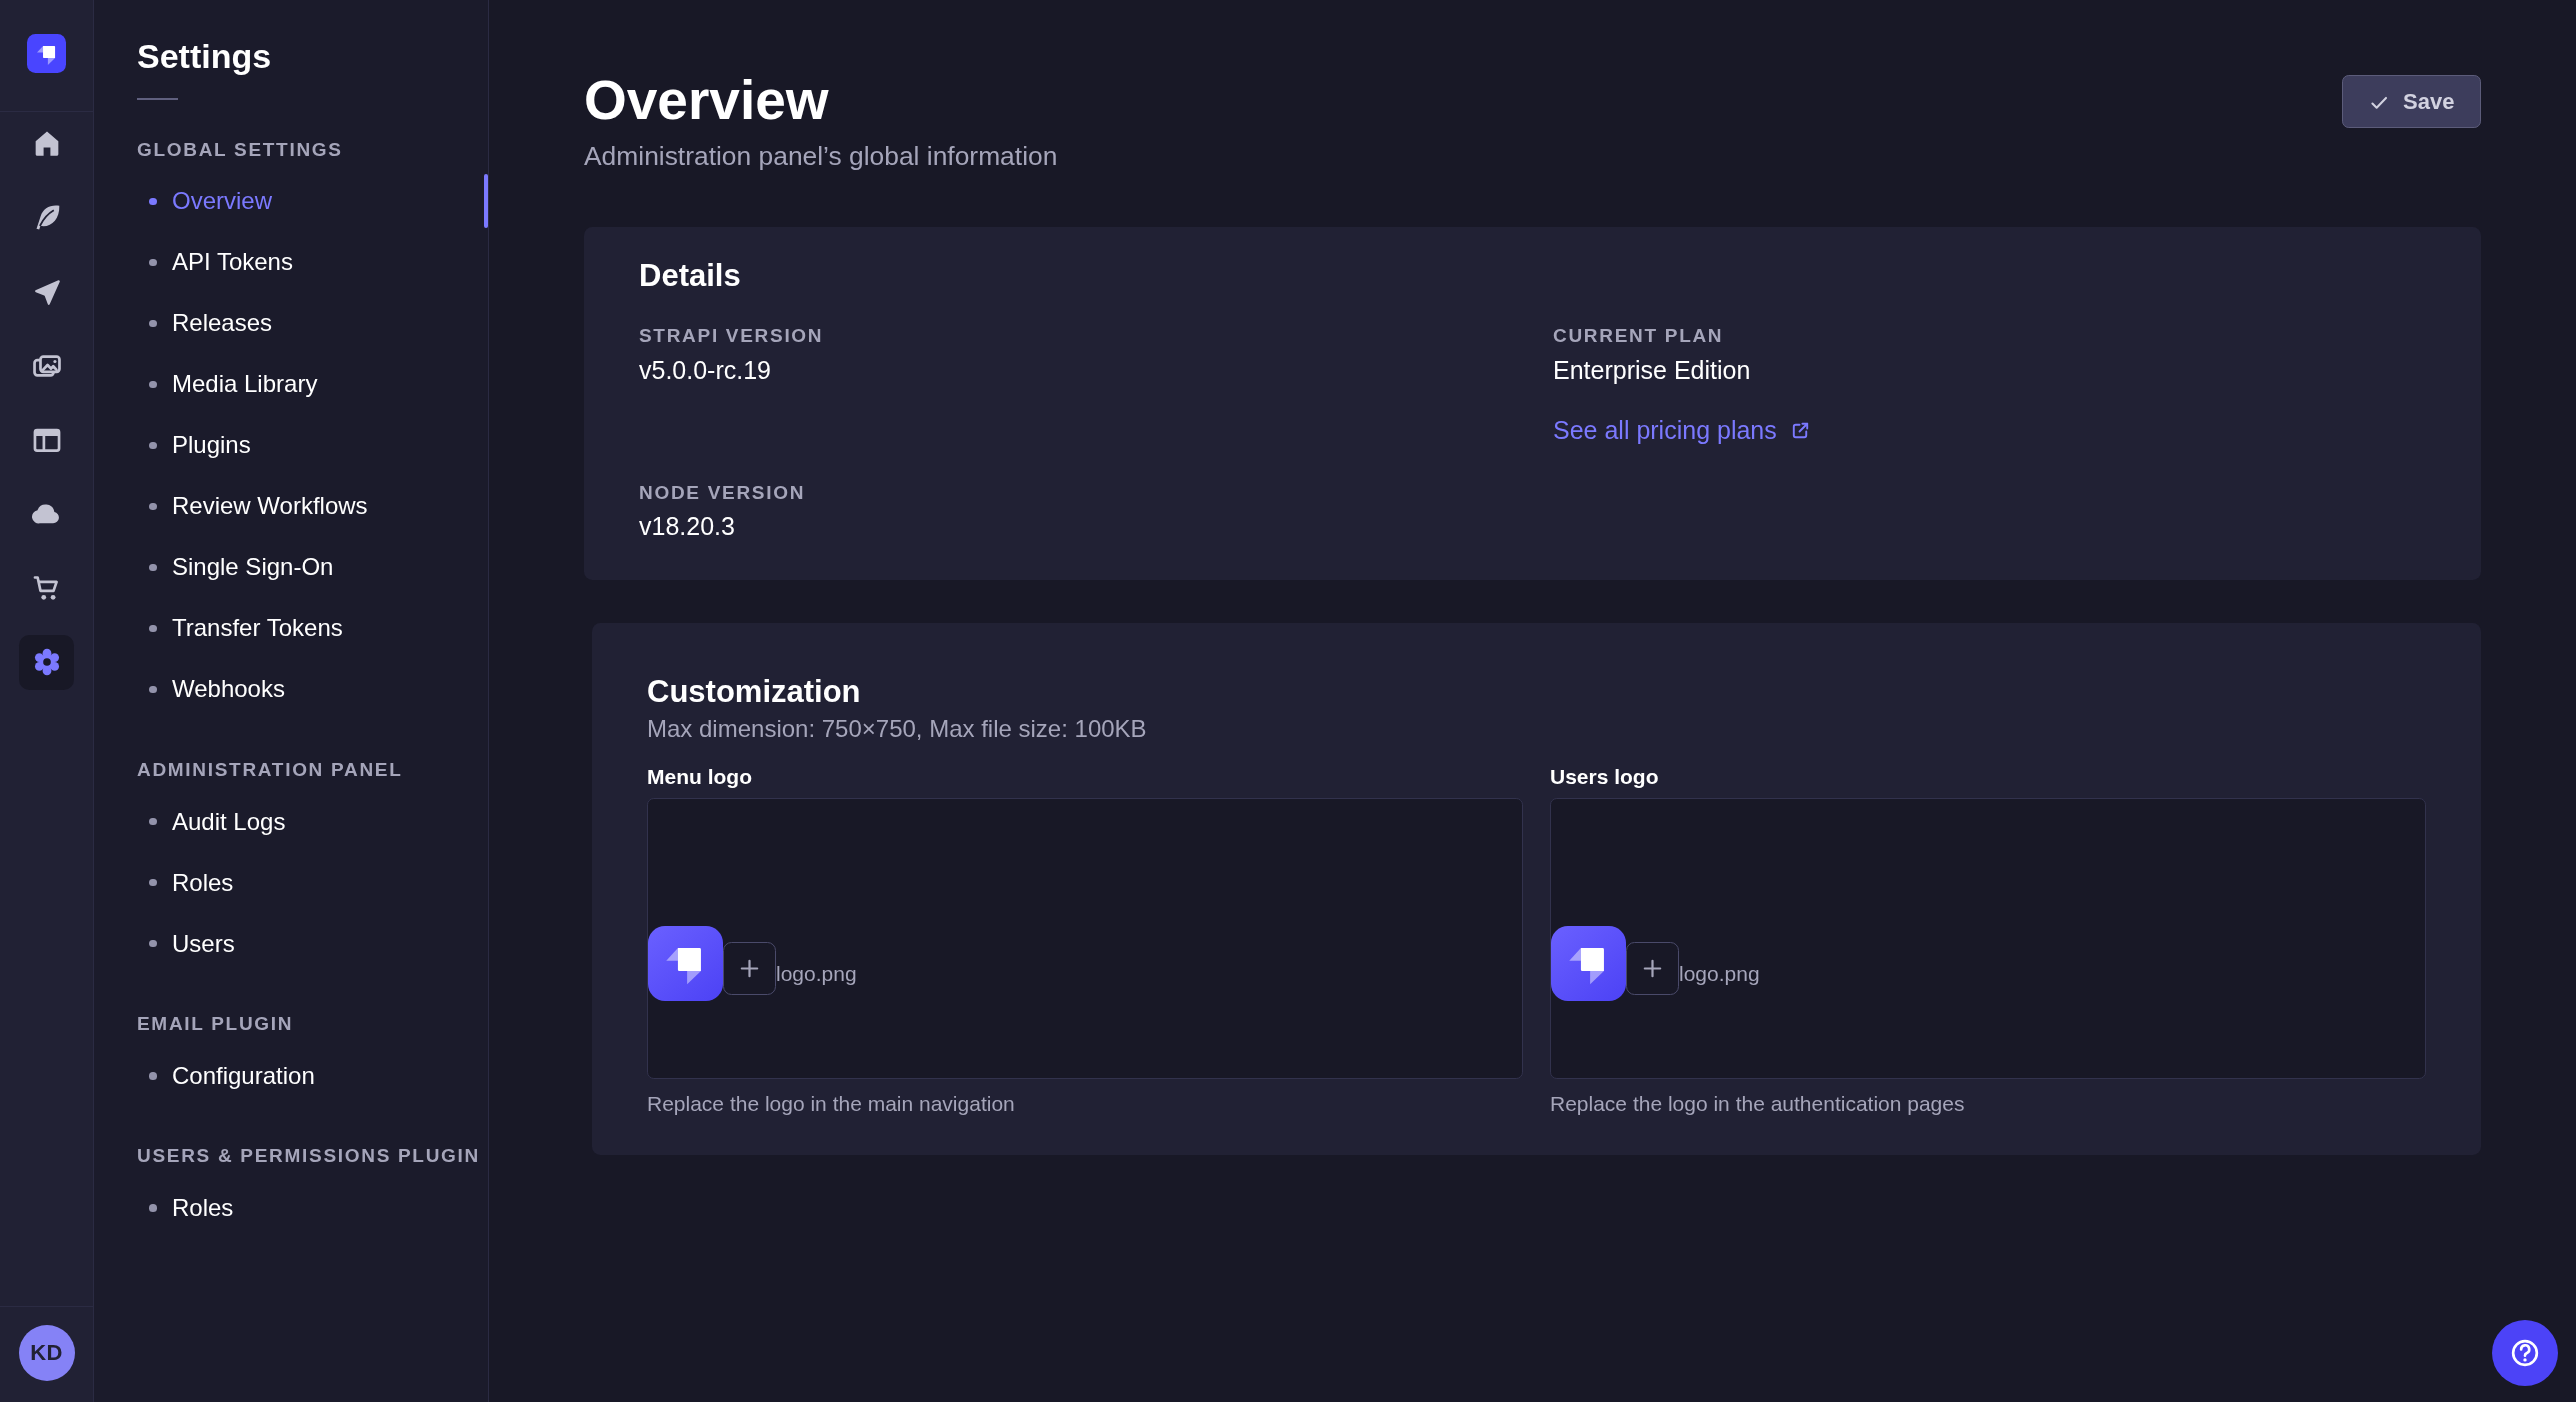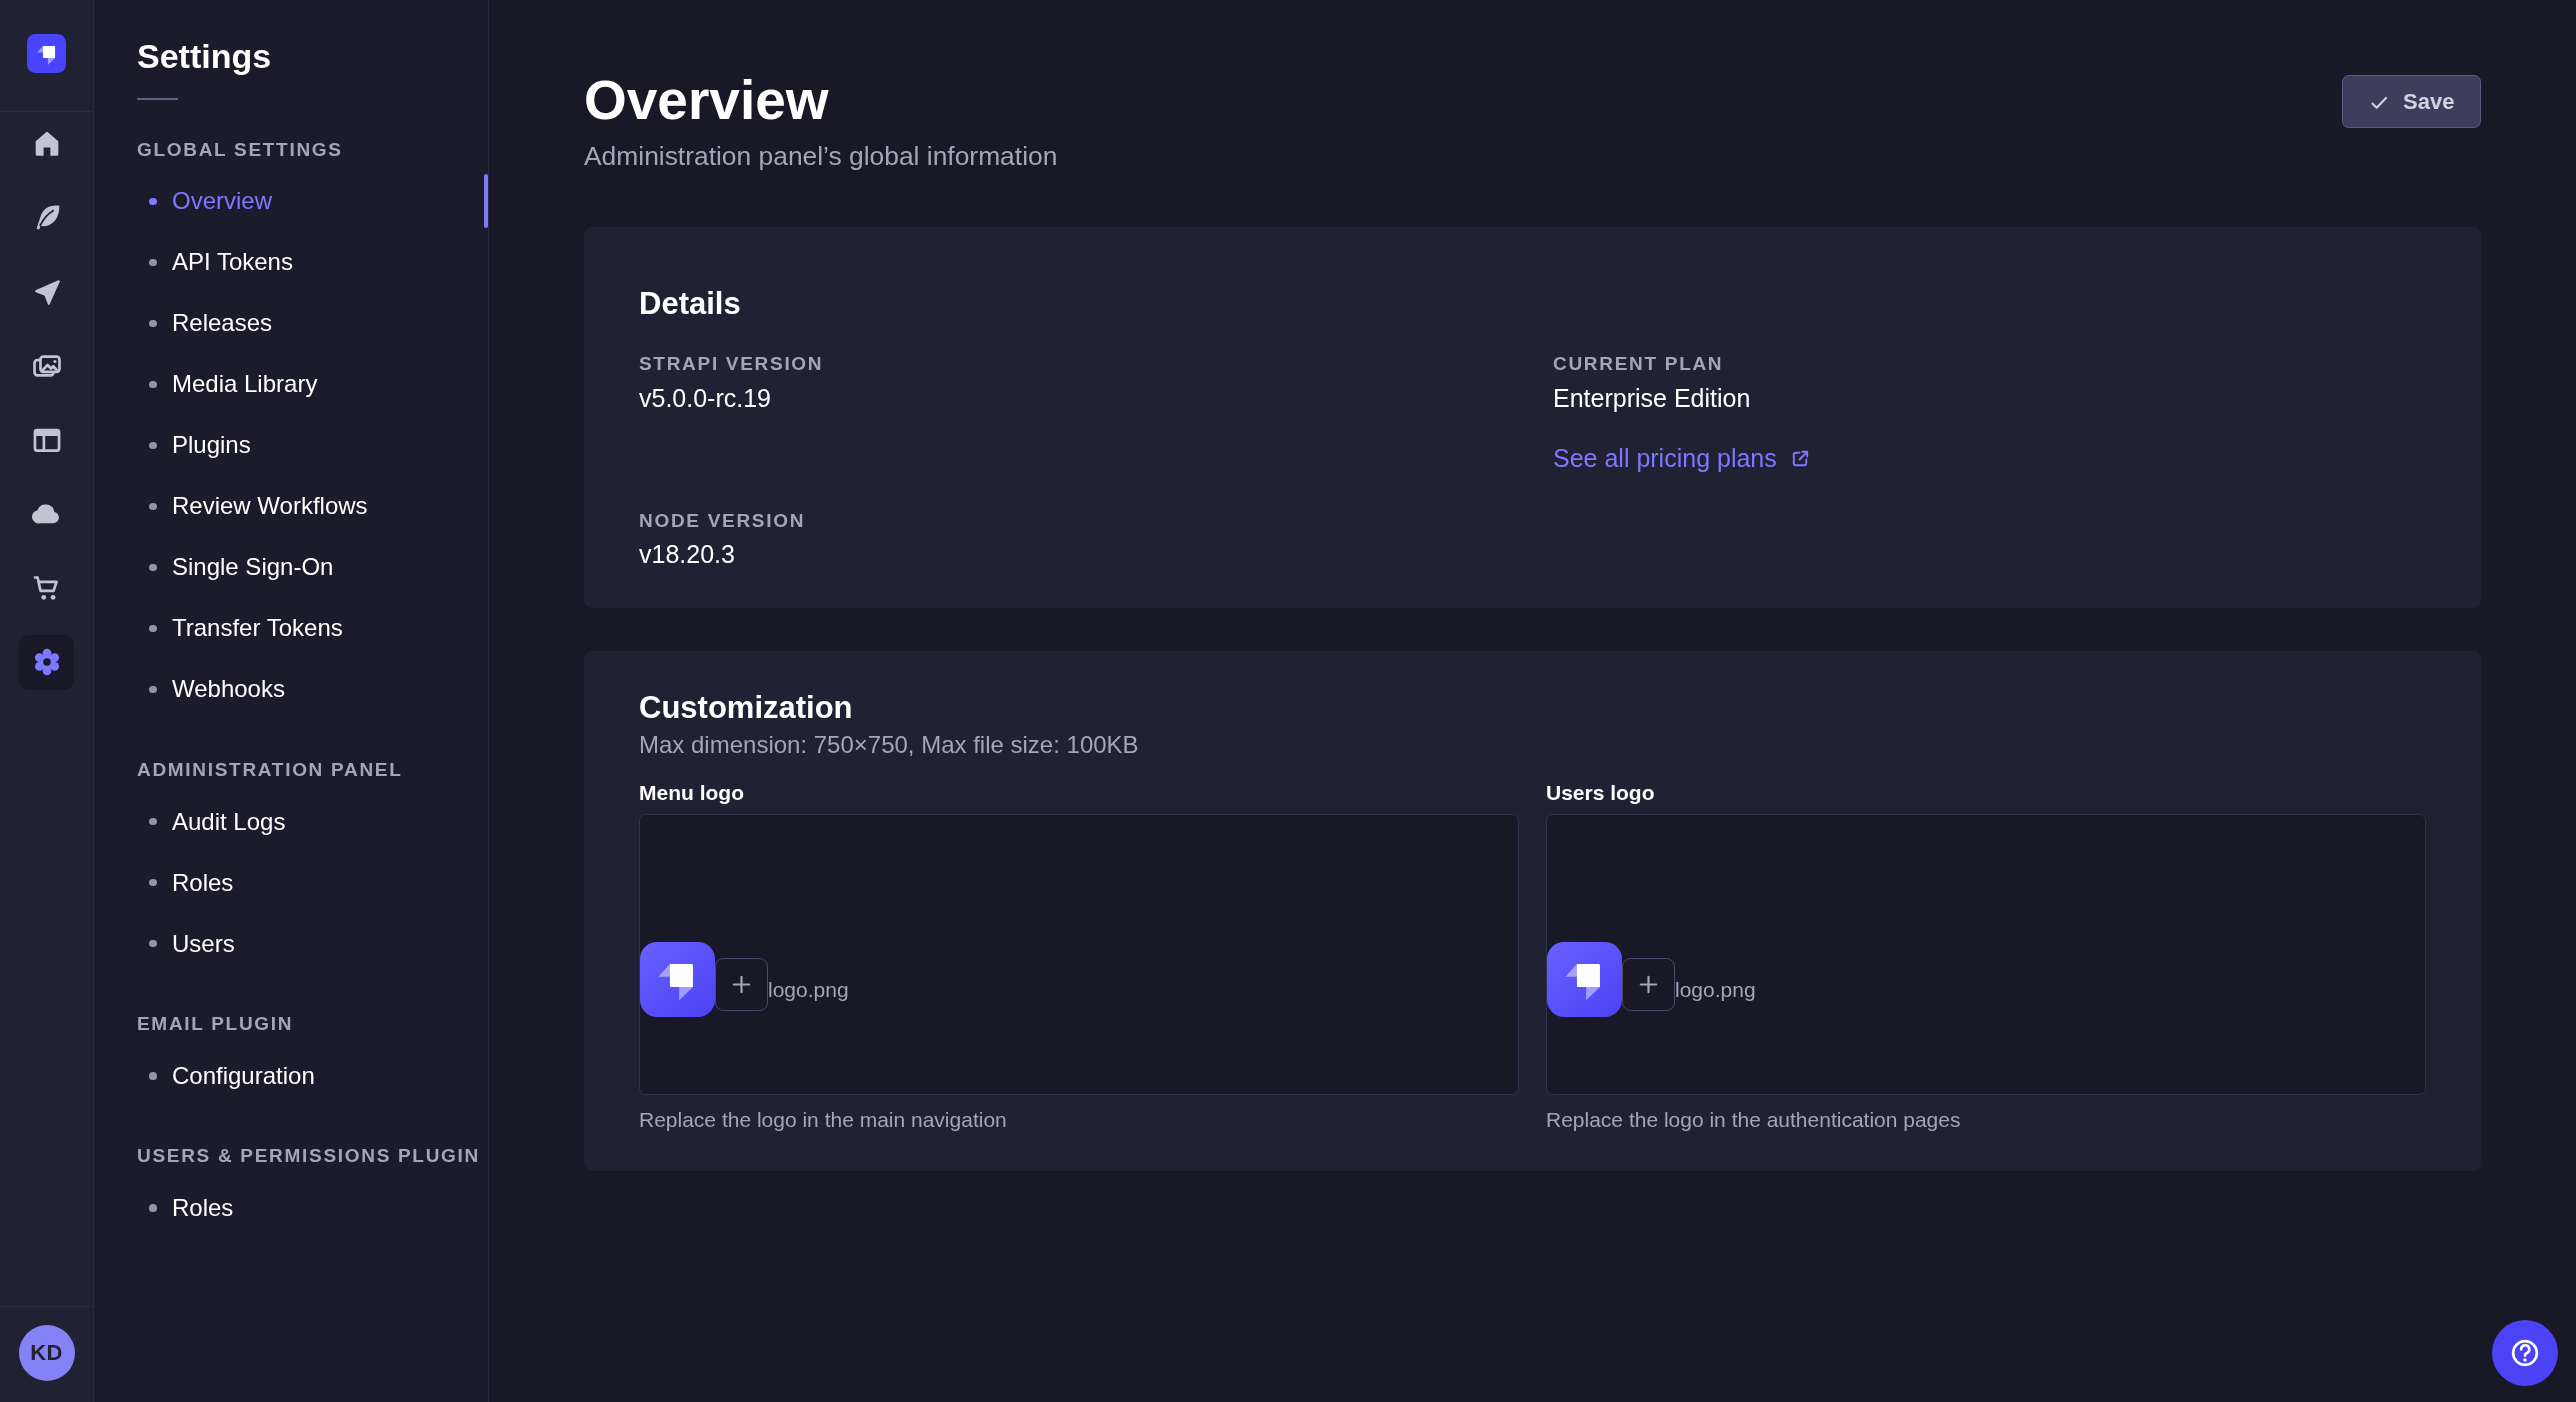--- a/index.html
+++ b/index.html
@@ -98,41 +98,41 @@
     border:0.9px solid #5c5c7a; border-radius:6.8px;
     display:flex; align-items:center; column-gap:14px;
     font-family:inherit; font-size:22px; font-weight:600; color:#d2d2e0;
     cursor:pointer;
   }
   .save-btn svg { width:20.4px; height:20.4px; }
 
   .card {
     background:#212134; border-radius:8.5px;
   }
-  .card-details { margin-top:53px; padding:60px 55px 39px; }
+  .card-details { margin-top:53px; padding:32px 55px 39px; }
   .card-heading { font-size:31px; font-weight:600; line-height:34px; color:#ffffff; }
   .details-grid {
     display:grid; grid-template-columns:1fr 1fr;
     column-gap:41px; row-gap:37px; margin-top:32px;
   }
   .field-label {
     font-size:19px; font-weight:600; letter-spacing:1.7px;
     color:#a5a5ba; line-height:22px;
   }
   .field-value { font-size:25px; color:#ffffff; line-height:29px; margin-top:8.5px; }
   .pricing-link {
     margin-top:31px;
     display:inline-flex; align-items:center; column-gap:12px;
     font-size:25px; color:#7b79ff; text-decoration:none; line-height:29px;
     cursor:pointer;
     justify-content:space-between;
   }
   .pricing-link svg { width:23px; height:23px; }
 
-  .card-custom { margin-top:43px; padding:40px 55px 39px; }
+  .card-custom { margin-top:43px; padding:52px 55px 39px;margin-left:8px; }
   .custom-sub { font-size:24px; color:#a5a5ba; line-height:29px; margin-top:5.1px; }
   .uploads { display:grid; grid-template-columns:1fr 1fr; column-gap:27px; margin-top:22px; }
   .upload-label { font-size:21px; font-weight:600; color:#ffffff; line-height:24px; margin-bottom:8.5px; }
   .upload-box {
     height:281px;
     background:#181826;
     border:0.9px solid #32324d; border-radius:6.8px;
     display:flex; flex-direction:row; align-items:center;
     padding-top:51px;
     cursor:pointer;

